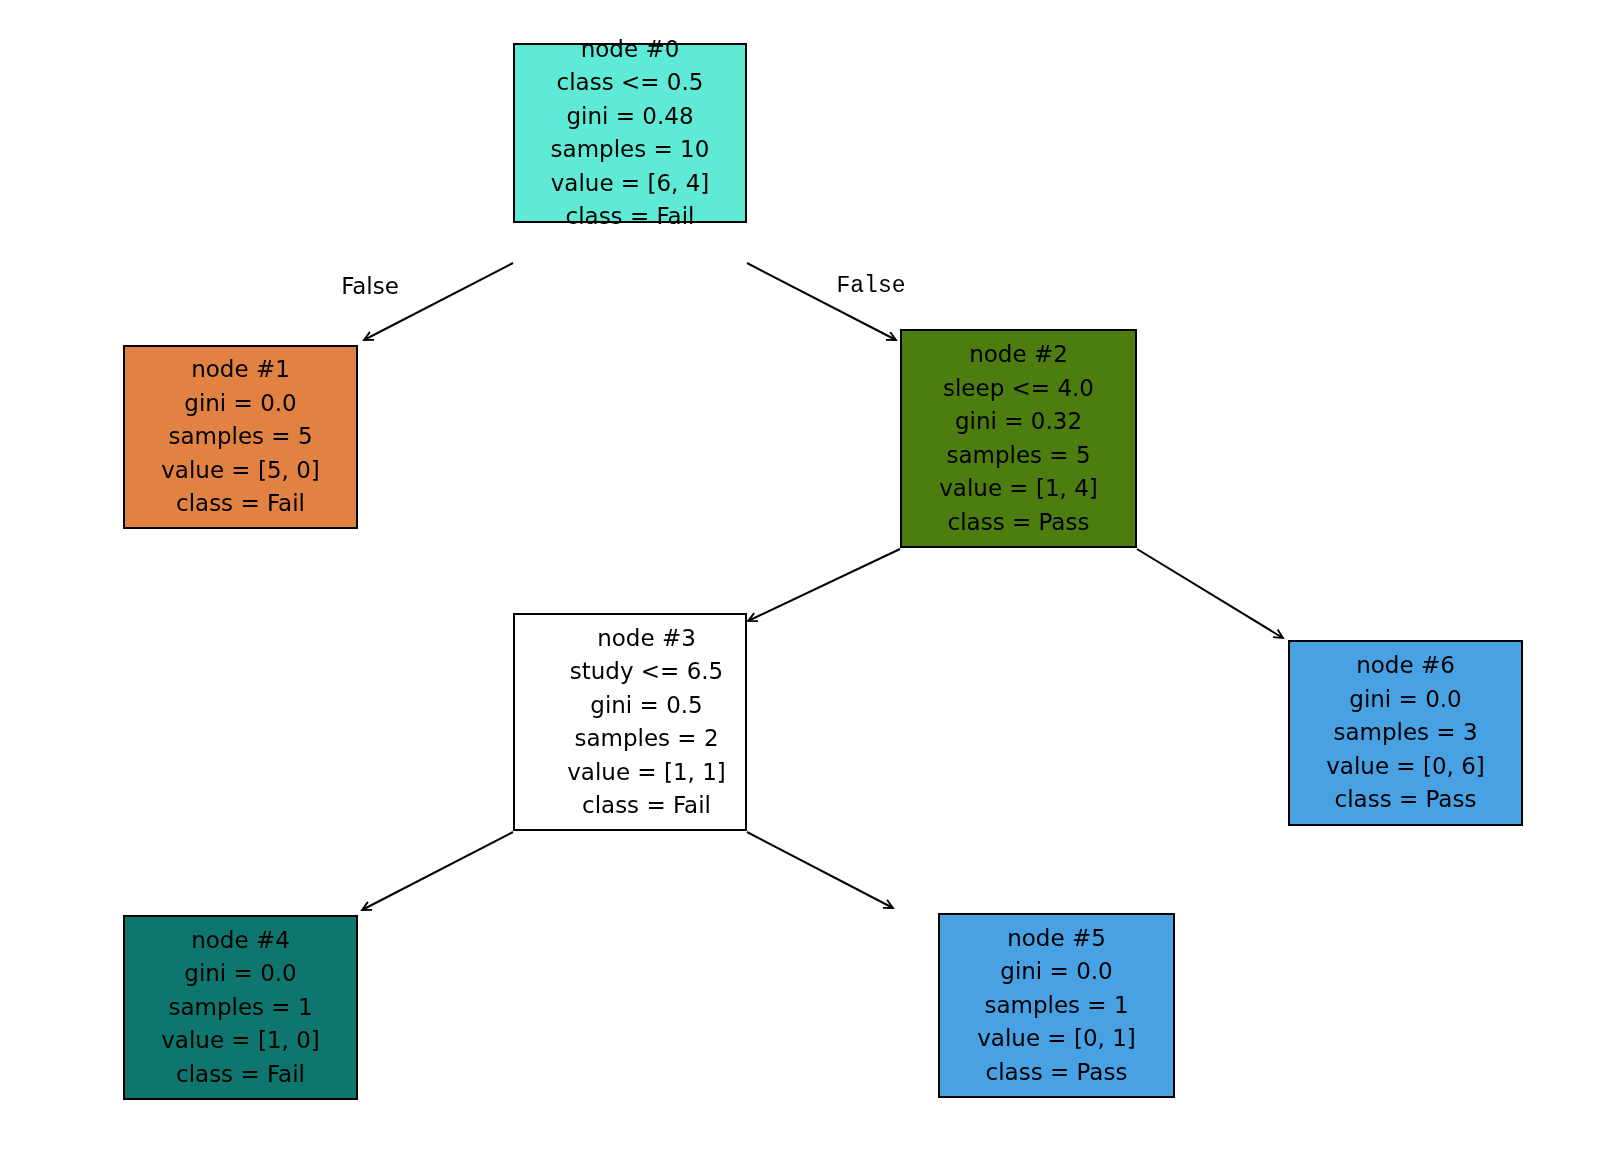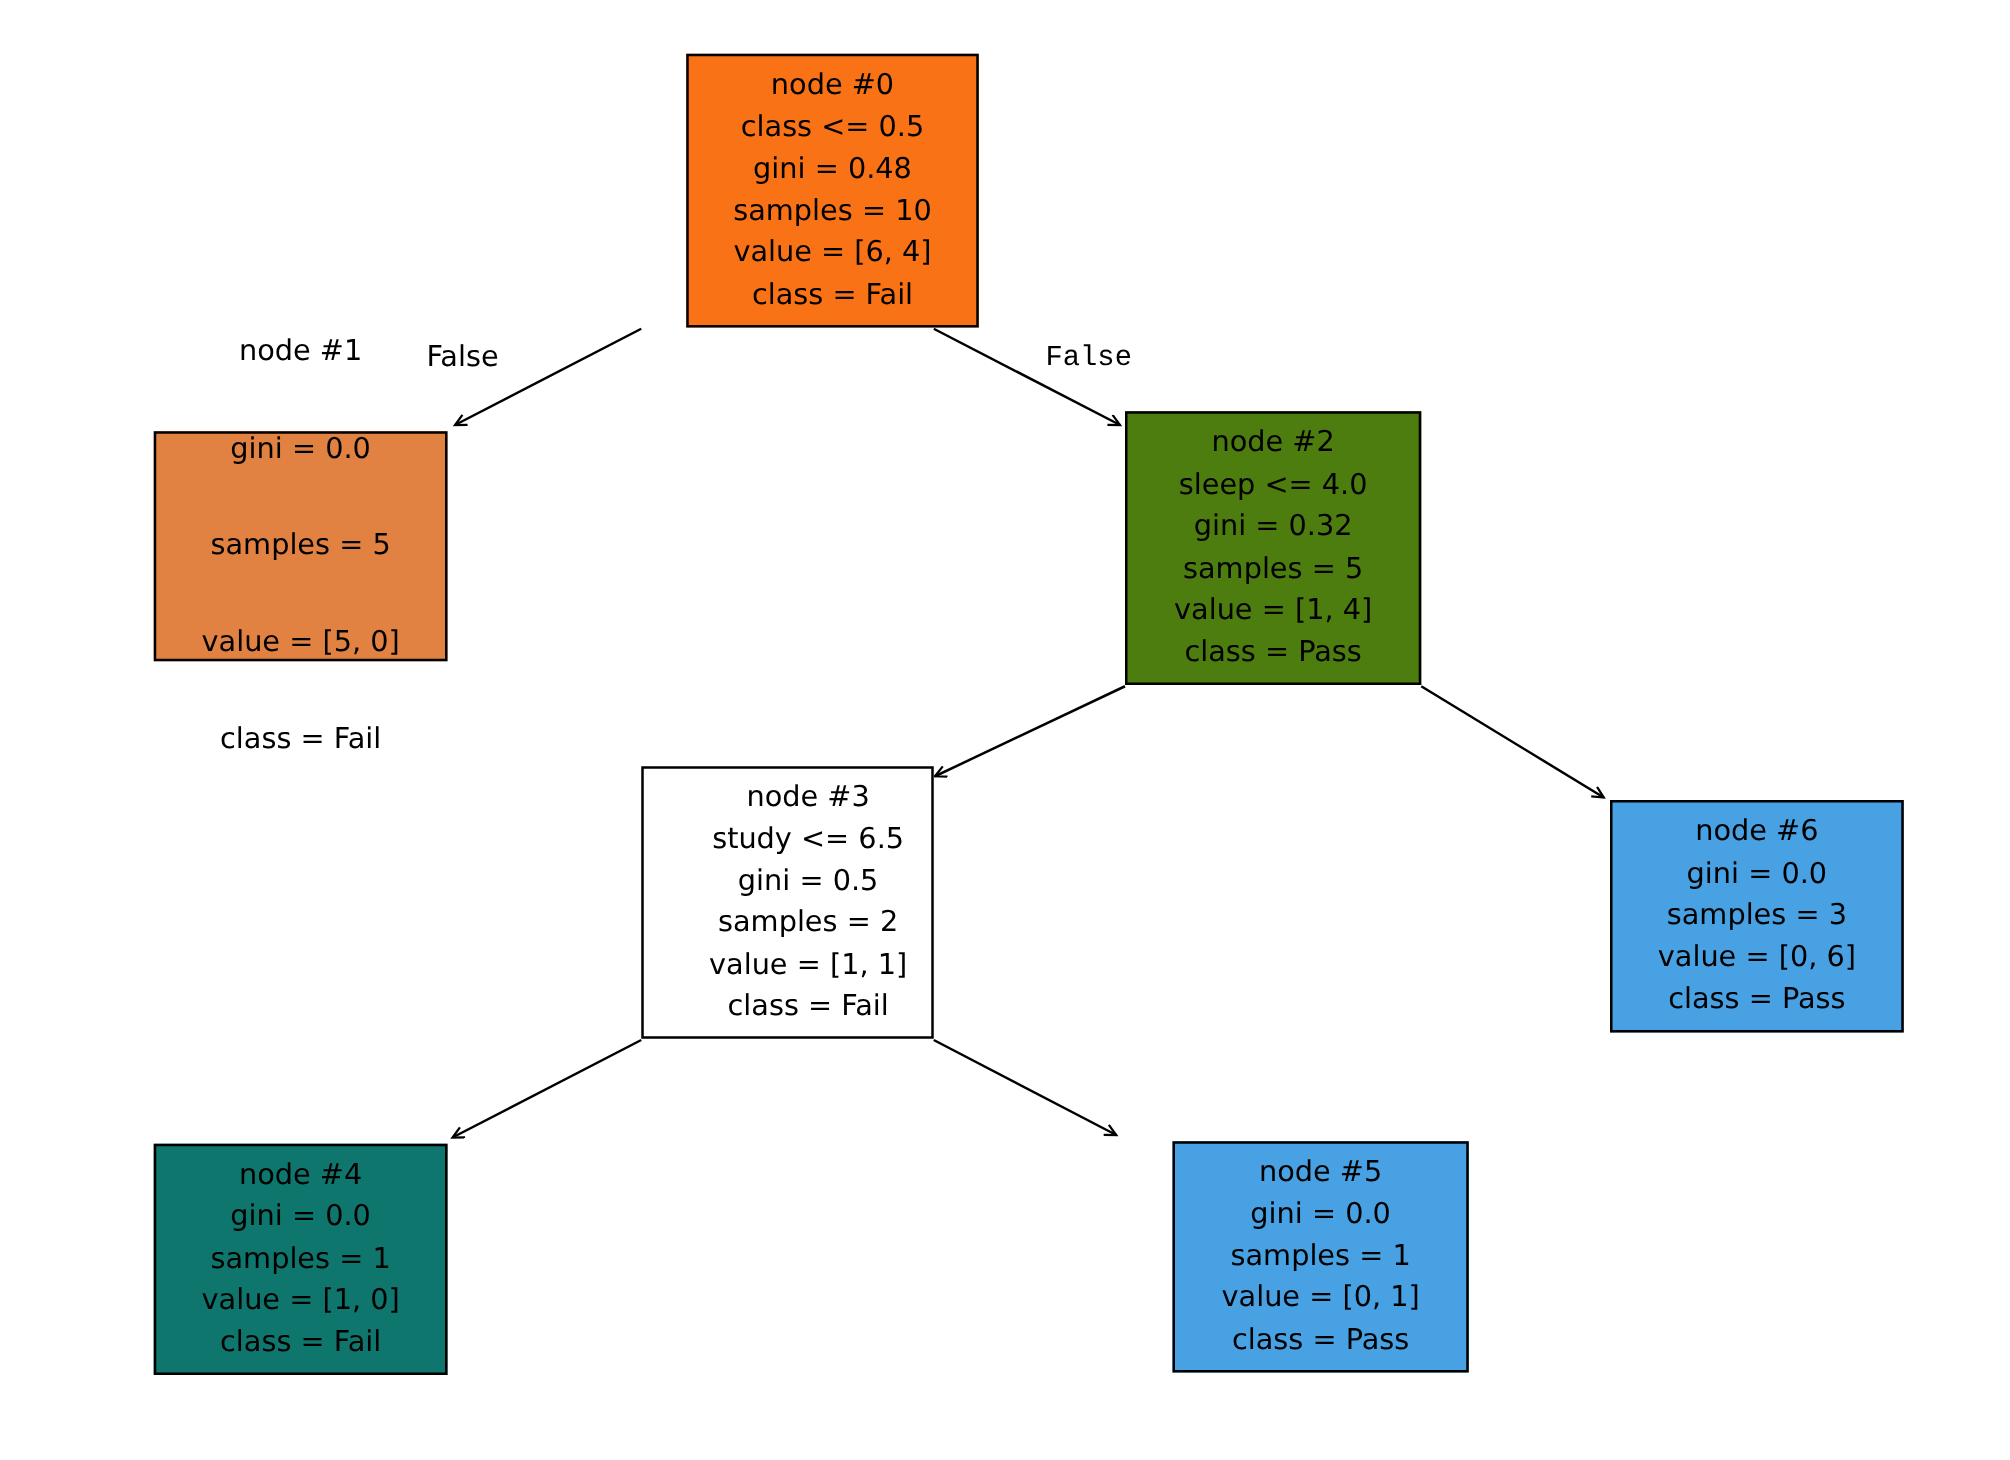--- a/index.html
+++ b/index.html
@@ -64,30 +64,30 @@
     <line x1="900" y1="549" x2="748" y2="621" marker-end="url(#arrow)"></line>
     <line x1="1137" y1="549" x2="1283" y2="638" marker-end="url(#arrow)"></line>
     <line x1="513" y1="832" x2="362" y2="910" marker-end="url(#arrow)"></line>
     <line x1="747" y1="832" x2="893" y2="908" marker-end="url(#arrow)"></line>
   </svg>
 
   <div class="edge-label" style="left:370px; top:286px;">False</div>
 
   <div class="edge-label" style="left:871px; top:286px;font-family:Liberation Mono, monospace;">False</div>
 
-  <div class="tree-node" style="left: 513px; top: 43px; width: 234px; height: 219px; background: #f97316; margin-left: 36px;">
+  <div class="tree-node" style="left: 513px; top: 43px; width: 234px; height: 180px; background: #5eead4;">
     <div>node #0</div>
     <div>class &lt;= 0.5</div>
     <div>gini = 0.48</div>
     <div>samples = 10</div>
     <div>value = [6, 4]</div>
     <div>class = Fail</div>
   </div>
 
-  <div class="tree-node" style="left: 123px; top: 345px; width: 235px; height: 184px; background: rgb(225, 130, 67); gap: 44px;">
+  <div class="tree-node" style="left: 123px; top: 345px; width: 235px; height: 184px; background: rgb(225, 130, 67);">
     <div>node #1</div>
     <div>gini = 0.0</div>
     <div>samples = 5</div>
     <div>value = [5, 0]</div>
     <div>class = Fail</div>
   </div>
 
   <div class="tree-node" style="left: 900px; top: 329px; width: 237px; height: 219px; background: #4d7c0f;">
     <div>node #2</div>
     <div>sleep &lt;= 4.0</div>

